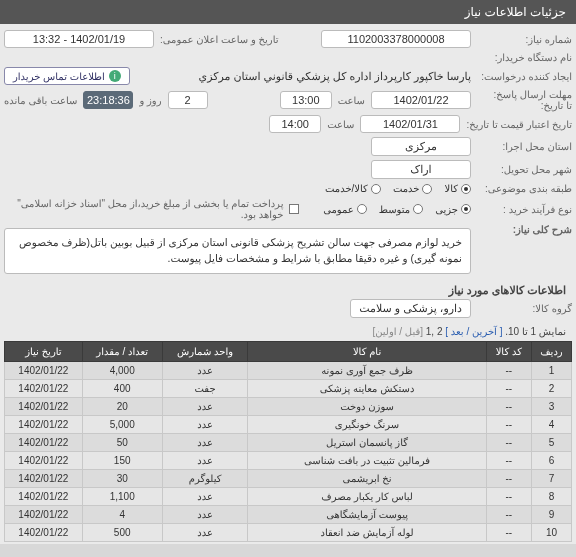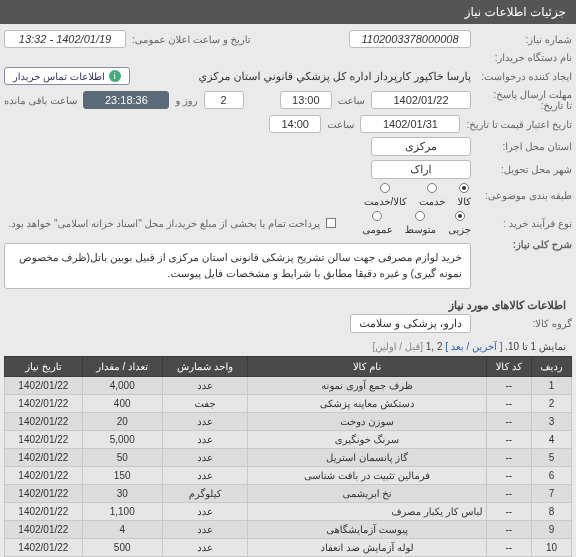--- a/index.html
+++ b/index.html
@@ -37,33 +37,33 @@
     border: 1px solid #bbb;
     border-radius: 3px;
     padding: 2px 6px;
     font-size: 11px;
     text-align: center;
     min-height: 18px;
     display: inline-flex;
     align-items: center;
     justify-content: center;
   }
-  .field-wide { width: 122px; font-style: italic; }
+  .field-wide { width: 150px; }
   .field-mid { width: 100px; }
   .field-small { width: 52px; }
   .field-tiny { width: 40px; }
   .field-dark {
     background: #5b6a78;
     color: #fff;
     border-color: #5b6a78;
   }
   .right-col { flex: 0 0 auto; min-width: 95px; text-align: right;}
   .flex-grow { flex-grow: 1; }
   .radio-group { display: inline-flex; gap: 12px; align-items: center; font-size:10px;}
-  .radio-opt { display: inline-flex; align-items: center; gap: 3px; flex-direction: column; }
+  .radio-opt { display: inline-flex; align-items: center; gap: 3px; }
   .radio { width: 10px; height: 10px; border: 1px solid #777; border-radius: 50%; background:#fff; display:inline-block; position:relative;}
   .radio.checked::after{content:"";position:absolute;top:2px;right:2px;left:2px;bottom:2px;background:#333;border-radius:50%;}
   .checkbox { width: 10px; height:10px; border:1px solid #777; background:#fff; display:inline-block;}
   .badge-blue {
     background:#fff; border:1px solid #88a; color:#336; border-radius:3px;
     padding:2px 8px; font-size:10px; display:inline-flex; align-items:center; gap:4px;
   }
   .desc-box {
     background:#fff; border:1px solid #bbb; border-radius:3px;
     padding:6px 8px; font-size:10.5px; line-height:1.5; margin:4px 0;
@@ -132,21 +132,21 @@
     <span class="label right-col">
       <span>مهلت ارسال پاسخ:</span><br>
       <span>تا تاریخ:</span>
     </span>
     <span class="field field-mid">1402/01/22</span>
     <span class="label">ساعت</span>
     <span class="field field-small">13:00</span>
     <span class="spacer"></span>
     <span class="field field-tiny">2</span>
     <span class="label">روز و</span>
-    <span class="field field-dark" style="width:86px">23:18:36</span>
+    <span class="field field-dark" style="width:50px">23:18:36</span>
     <span class="label">ساعت باقی مانده</span>
   </div>
 
   <div class="form-row">
     <span class="label right-col">تاریخ اعتبار قیمت تا تاریخ:</span>
     <span class="field field-mid">1402/01/31</span>
     <span class="label">ساعت</span>
     <span class="field field-small">14:00</span>
   </div>
 
@@ -283,21 +283,21 @@
           <td>7</td>
           <td>--</td>
           <td style="text-align: center;">نخ ابریشمی</td>
           <td>کیلوگرم</td>
           <td>30</td>
           <td>1402/01/22</td>
         </tr>
         <tr>
           <td>8</td>
           <td>--</td>
-          <td style="text-align: right;">لباس کار یکبار مصرف</td>
+          <td style="text-align: center;">لباس کار یکبار مصرف</td>
           <td>عدد</td>
           <td>1,100</td>
           <td>1402/01/22</td>
         </tr>
         <tr>
           <td>9</td>
           <td>--</td>
           <td style="text-align: center;">پیوست آزمایشگاهی</td>
           <td>عدد</td>
           <td>4</td>

